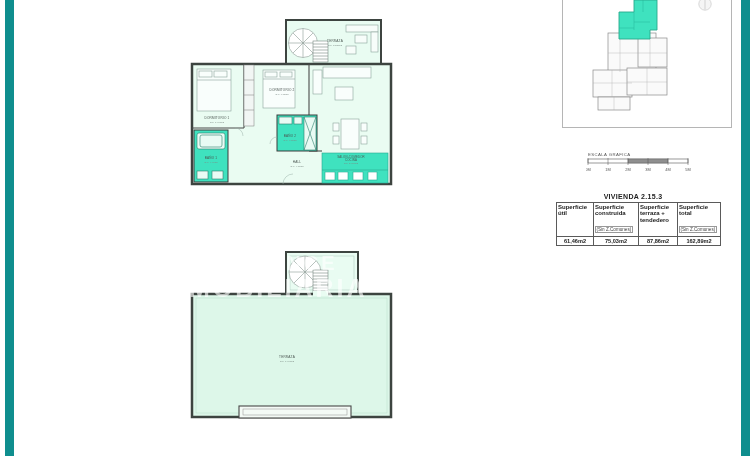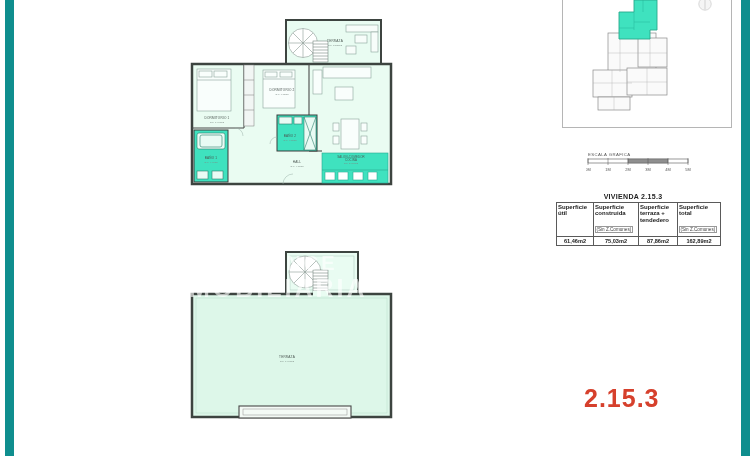--- a/index.html
+++ b/index.html
@@ -258,20 +258,19 @@
       <tr>
         <td class="v-cell">61,46m2</td>
         <td class="v-cell">75,03m2</td>
         <td class="v-cell">87,86m2</td>
         <td class="v-cell">162,89m2</td>
       </tr>
     </tbody>
       </table>
   </div>
 
-  <div class="unit-label" style="color:#d6402c">2.15.3</div>
 
   <div class="watermark">
     <span class="l1">AVANCE</span>
     <span class="l2">INMOBILIARIA</span>
   </div>
 
 </div>
 
 </body></html>

